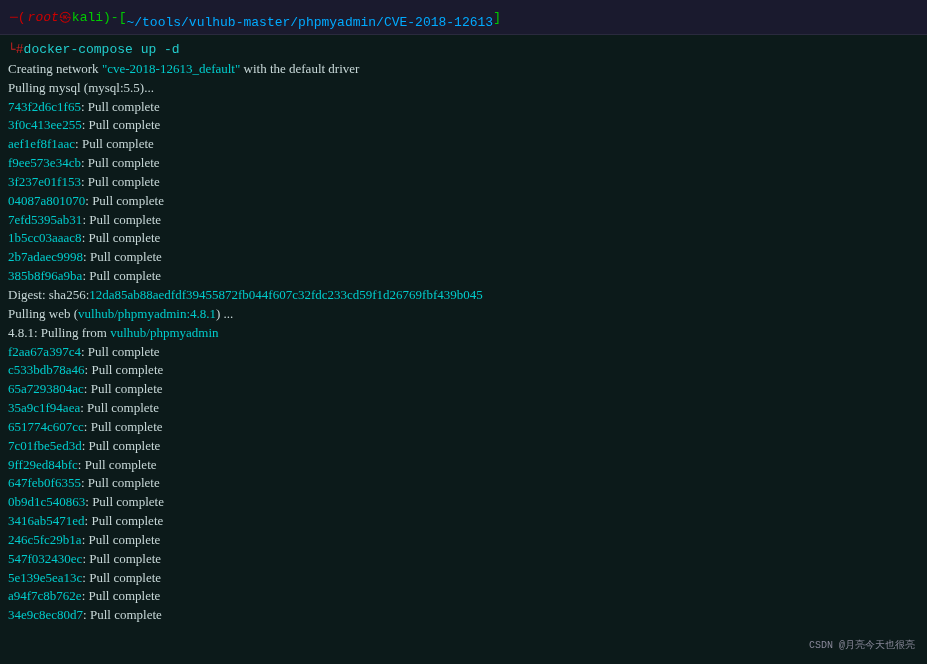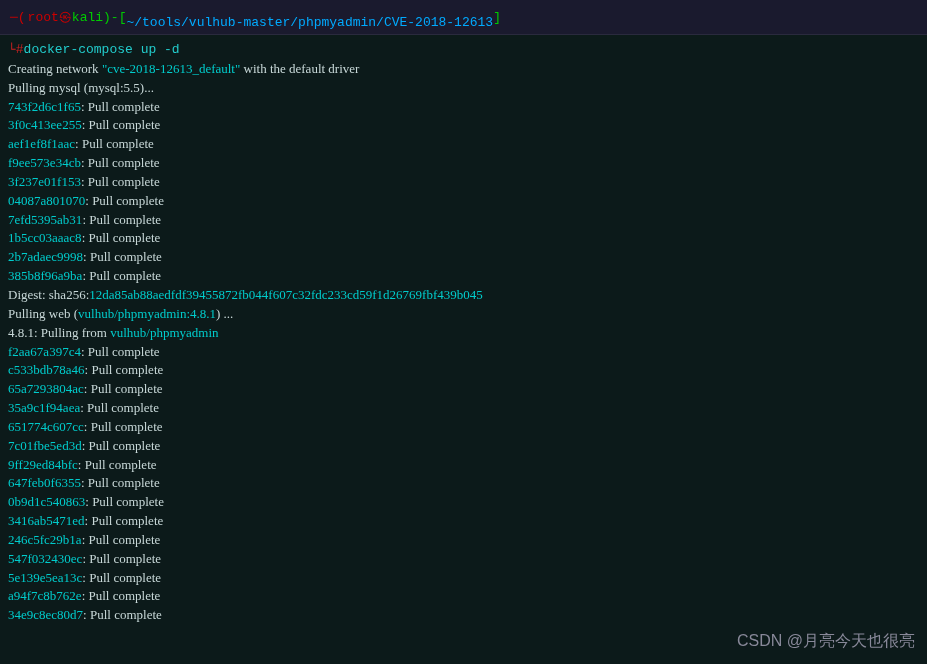--- a/index.html
+++ b/index.html
@@ -28,20 +28,21 @@
       align-items: center;
       border-bottom: 1px solid #2a2a3e;
       flex-shrink: 0;
     }
     .title-dash {
       color: #cc0000;
       margin-right: 2px;
     }
     .title-user {
       color: #cc0000;
+      font-style: italic;
     }
     .title-at {
       color: #cc0000;
     }
     .title-host {
       color: #00cc00;
     }
     .title-bracket {
       color: #00cc00;
     }
@@ -64,22 +65,22 @@
     .cmd { color: #ffffff; }
 
     .line { display: block; font-family: Liberation Serif, serif; }
     .cyan { color: #00cccc; }
     .white { color: #c8d8d8; }
     .watermark {
       position: absolute;
       bottom: 12px;
       right: 12px;
       color: #888899;
-      font-size: 16px;
-      font-family: Liberation Sans, sans-serif;
+      font-size: 10px;
+      font-family: Liberation Mono, monospace;
     }
   </style>
 </head>
 <body>
 
 <div class="terminal">
   <div class="title-bar">
     <span class="title-dash">─(</span>
       <span class="title-user">root</span>
       <span class="title-at">㉿</span>

